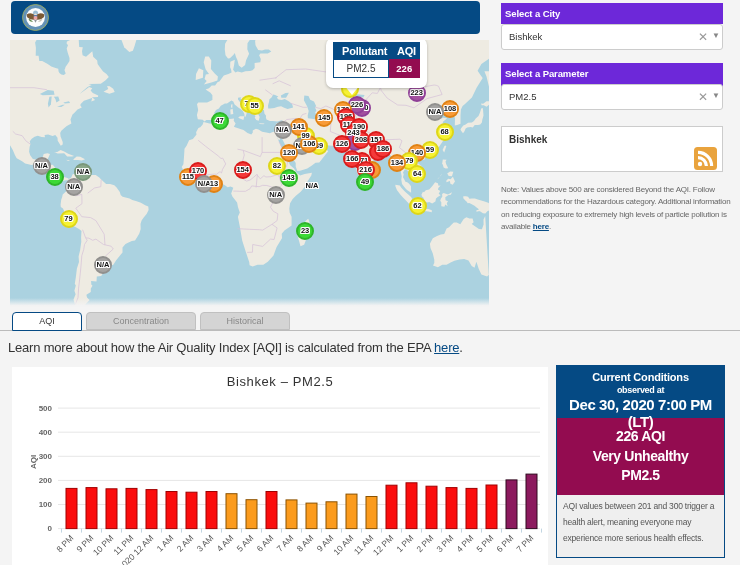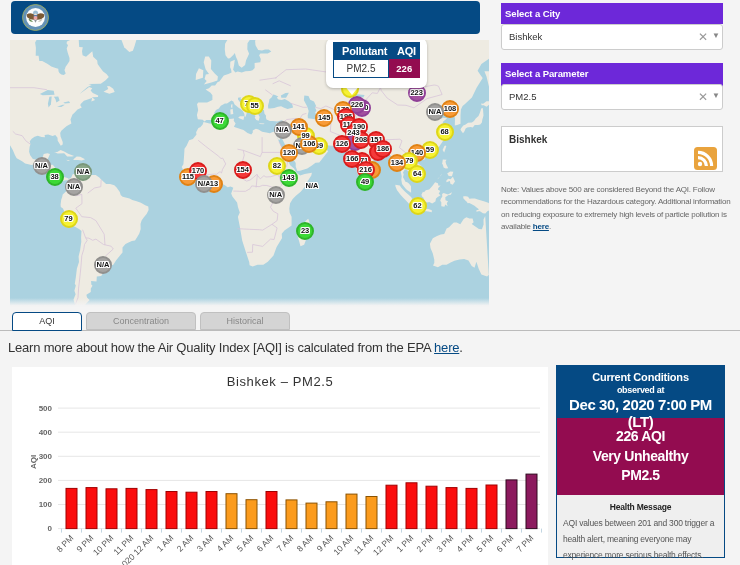--- a/index.html
+++ b/index.html
@@ -314,15 +314,14 @@
 </svg>
 </div>
 
 <div class="abs" style="left:556px;top:365px;width:169px;height:193px;border:1px solid #054a84;background:#efefef">
   <div style="height:52px;background:#054a84;color:#fff;text-align:center;font-weight:bold">
     <div style="padding-top:5px;font-size:11px;letter-spacing:-.2px">Current Conditions</div>
     <div style="font-size:9px;padding-top:2px;letter-spacing:-.3px">observed at</div>
     <div style="font-size:15px;padding-top:1px;letter-spacing:-.4px">Dec 30, 2020 7:00 PM (LT)</div>
   </div>
   <div style="height:77px;background:#930c50;color:#fff;text-align:center;font-weight:bold;font-size:14px;letter-spacing:-.4px;line-height:19.5px;padding-top:9px">226 AQI<br>Very Unhealthy<br>PM2.5</div>
-  <div style="text-align:center;font-weight:bold;font-size:8.5px;color:#222;padding-top:7px;letter-spacing:-.2px">Health Message</div>
   <div style="padding:4px 0 0 6px;font-size:8.5px;color:#555;line-height:15.8px;letter-spacing:-.2px;white-space:nowrap">AQI values between 201 and 300 trigger a<br>health alert, meaning everyone may<br>experience more serious health effects.</div>
 </div>
 
 </body></html>

